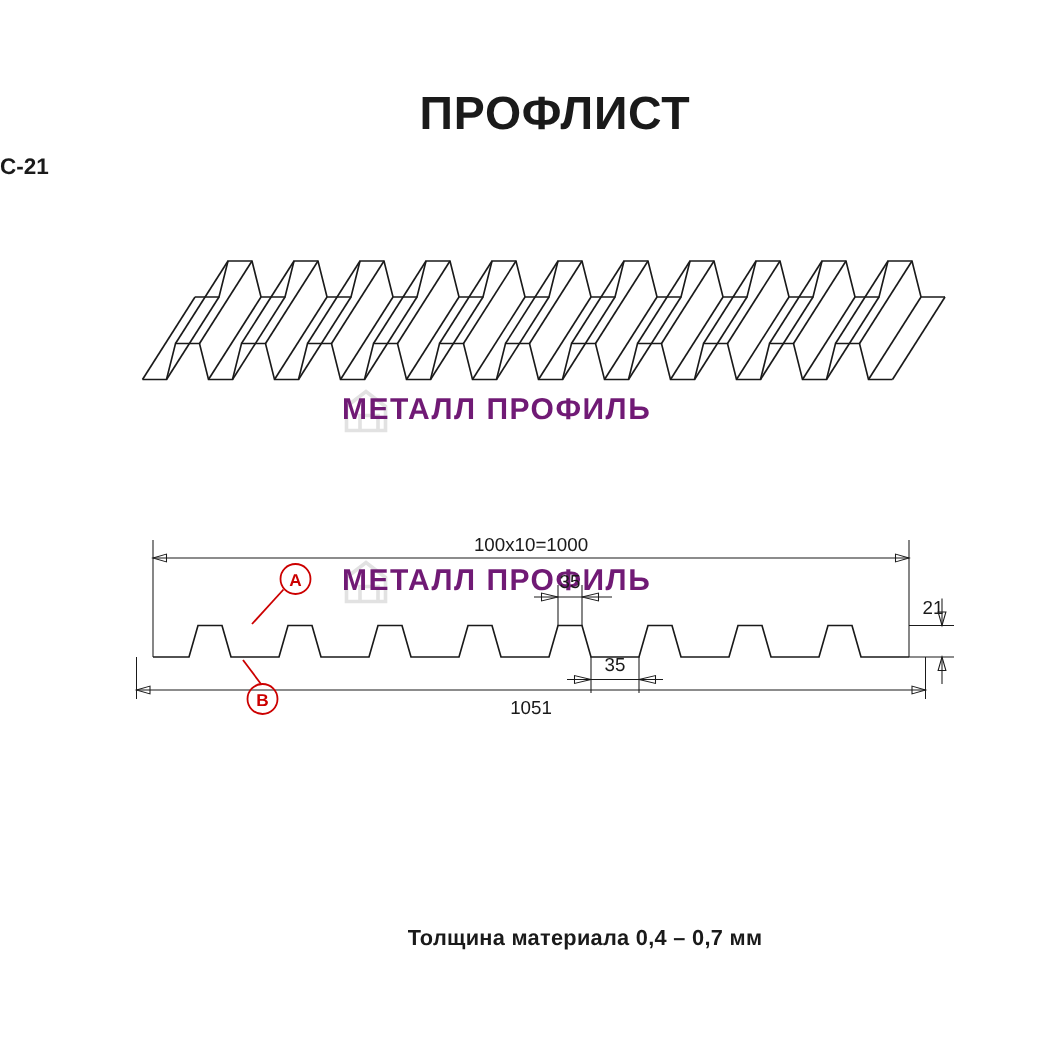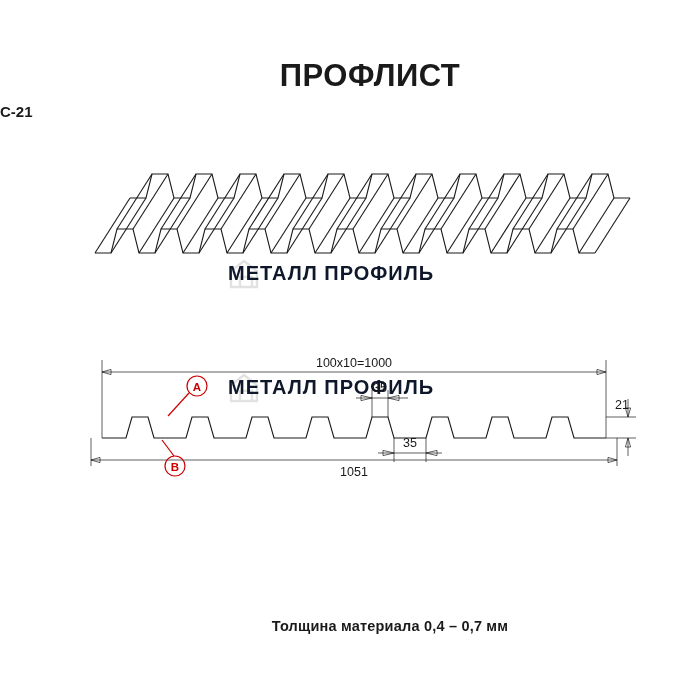--- a/index.html
+++ b/index.html
@@ -63,21 +63,21 @@
   .tech-wrap {
     position: absolute;
     left: 70px;
     top: 354px;
     width: 570px;
     height: 150px;
   }
   
   .wm {
     position: absolute;
-    color: #0f172a;
+    color: #701a75;
     font-weight: bold;
     letter-spacing: 1px;
     white-space: nowrap;
     pointer-events: none;
     user-select: none;
   }
   .wm1 { left: 228px; top: 262px; font-size: 20px; }
   .wm2 { left: 228px; top: 376px; font-size: 20px; }
   .wm-ico {
     position: absolute;

